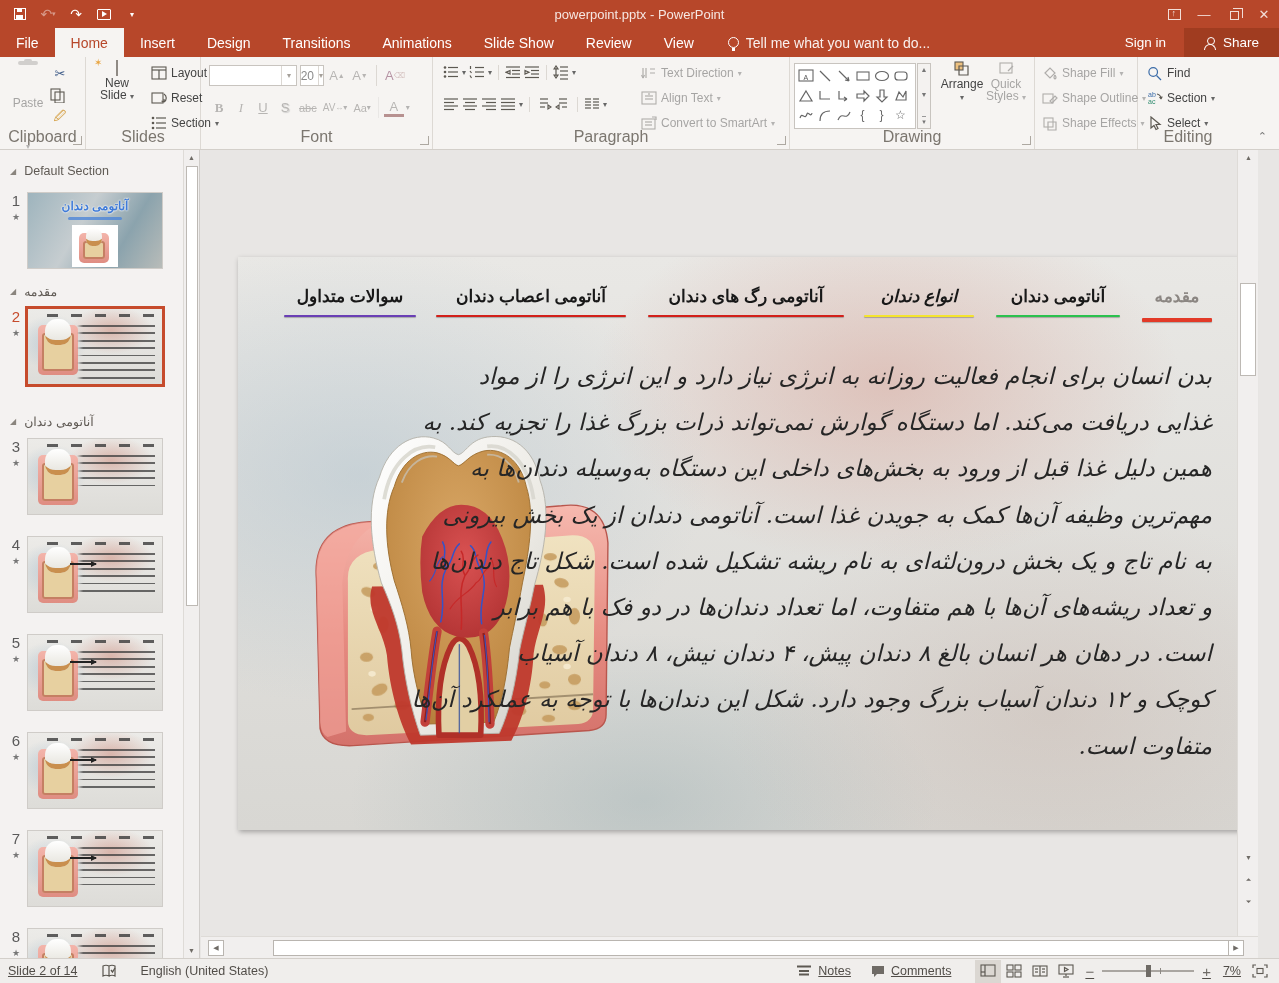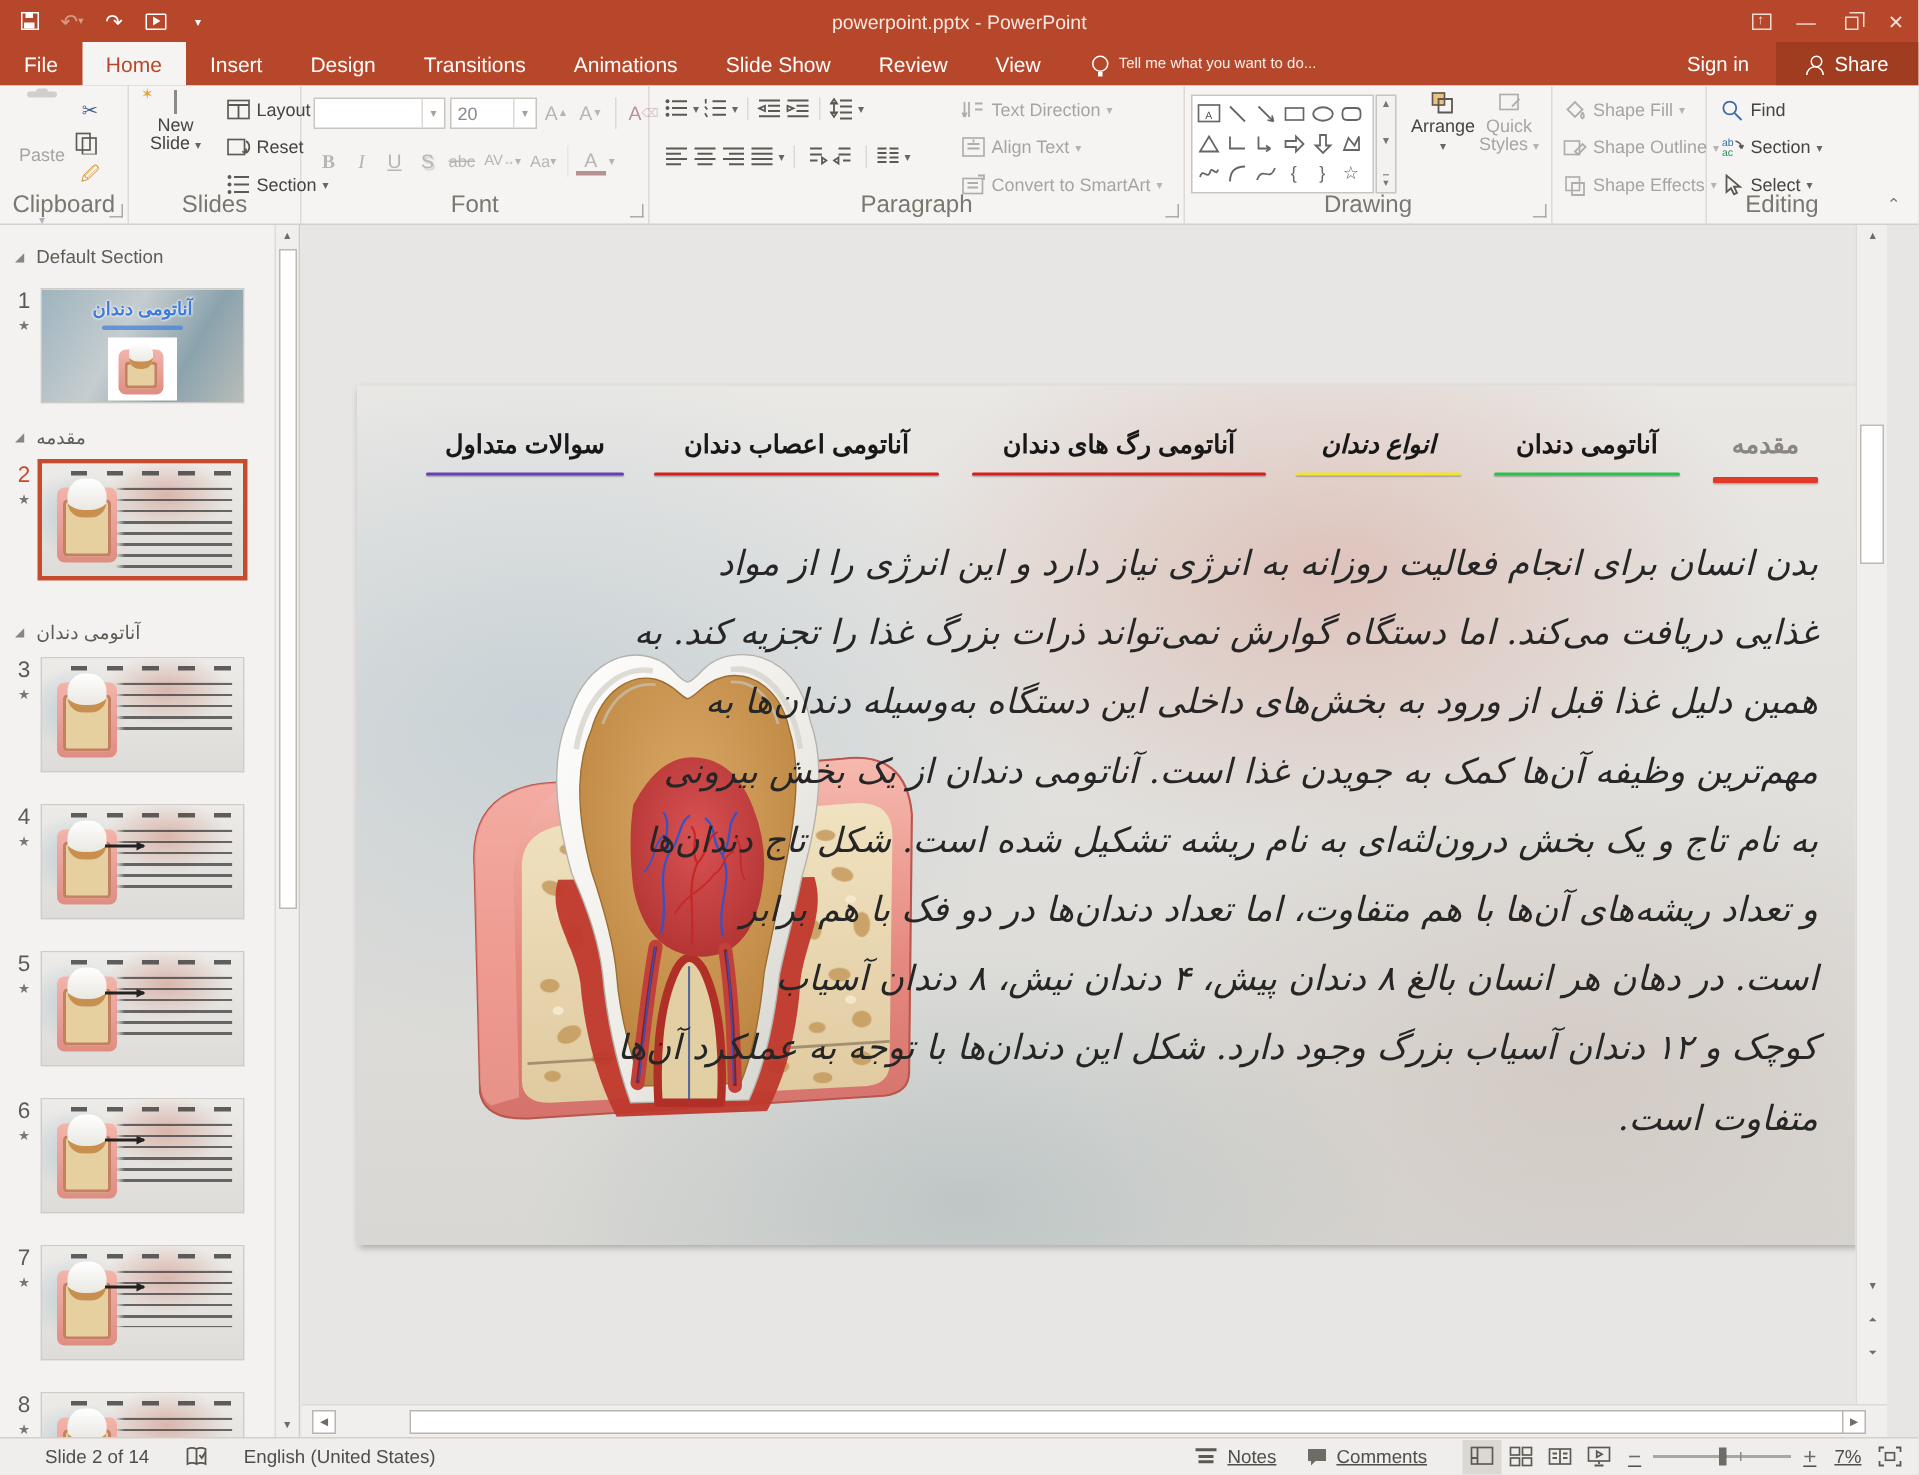--- a/index.html
+++ b/index.html
@@ -22,21 +22,21 @@
   .win-btn { width:30px; height:28px; display:flex; align-items:center; justify-content:center; color:#f2ddd7; font-size:13px; }
   .ribbonopt { width:13px; height:11px; border:1px solid #f2ddd7; position:relative; }
   .ribbonopt::after{ content:"↑"; position:absolute; left:3px; top:-2px; font-size:9px; }
   .restore-ico { width:9px; height:9px; border:1px solid #f2ddd7; position:relative; margin-top:2px; }
   .restore-ico::before { content:""; position:absolute; left:2px; top:-4px; width:9px; height:9px; border:1px solid #f2ddd7; border-bottom:none; border-left:none; }
 
   
   .menubar { position:absolute; left:0; top:28px; width:100%; height:29px; background:#b7472a; display:flex; align-items:stretch; color:#fff; }
   .mtab { padding:0 16px; display:flex; align-items:center; font-size:14px; cursor:default; }
   .mtab.active { background:#f6f4f2; color:#b7472a; }
-  .tellme { display:flex; align-items:center; gap:7px; margin-left:18px; color:rgba(255,255,255,.92); font-size:10px; }
+  .tellme { display:flex; align-items:center; gap:7px; margin-left:18px; color:rgba(255,255,255,.92); font-size:14px; }
   .bulb { width:11px; height:11px; border:1.5px solid #fff; border-radius:50%; position:relative; }
   .bulb::after { content:""; position:absolute; left:3px; top:10px; width:3px; height:3px; background:#fff; }
   .mb-right { margin-left:auto; display:flex; align-items:stretch; }
   .signin { display:flex; align-items:center; padding:0 18px; font-size:13.5px; }
   .share { display:flex; align-items:center; gap:7px; padding:0 20px; background:#a03c20; font-size:13.5px; }
   .person { width:12px; height:12px; position:relative; }
   .person::before { content:""; position:absolute; left:3px; top:0; width:6px; height:6px; border:1.5px solid #fff; border-radius:50%; }
   .person::after { content:""; position:absolute; left:0; bottom:-1px; width:10px; height:5px; border:1.5px solid #fff; border-bottom:none; border-radius:6px 6px 0 0; }
 
   
@@ -263,21 +263,21 @@
       </div>
       <div class="rgroup-label">Slides</div>
     </div>
 
     <div class="rgroup" style="left:201px;width:232px;">
       <div style="position:absolute;left:8px;top:8px;display:flex;align-items:center;gap:3px;">
         <span class="combo" style="width:88px;">
             <span class="cval"></span>
             <span class="cdrop">▾</span>
           </span>
-        <span class="combo" style="width:58px;justify-content:flex-end;">
+        <span class="combo" style="width:24px;justify-content:flex-end;">
             <span class="cval">20</span>
             <span class="cdrop">▾</span>
           </span>
         <span class="fbtn disabled">A<sup style="font-size:7px">▲</sup></span>
         <span class="fbtn disabled">A<sup style="font-size:7px">▼</sup></span>
         <span class="vr"></span>
         <span class="fbtn disabled" style="color:#b06;">A<span style="font-size:8px;color:#d77;">⌫</span></span>
       </div>
       <div style="position:absolute;left:8px;top:40px;display:flex;align-items:center;gap:2px;" class="disabled">
         <span class="fbtn" style="font-weight:bold;font-family:'Liberation Serif',serif;">B</span>
@@ -939,21 +939,21 @@
 
     <div class="hscroll">
       <span class="h-arrow" style="left:7px;">◀</span>
       <div class="h-thumb"></div>
       <span class="h-arrow" style="right:14px;">▶</span>
     </div>
   </div>
 
   <div class="statusbar">
     <div class="sb-left">
-      <span class="sb-item" style="padding-left:30px;">Slide 2 of 14</span>
+      <span class="sb-item" style="padding-left:8px;text-decoration:underline;">Slide 2 of 14</span>
       <span class="sb-item" style="padding:0 14px;">
         <svg width="15" height="14" viewBox="0 0 15 14">
             <path d="M1,2 Q4,0.5 7,2 L7,12 Q4,10.5 1,12 Z M7,2 Q10,0.5 13,2 L13,12 Q10,10.5 7,12" fill="none" stroke="#5a564f" stroke-width="1.2"></path>
             <path d="M9,6 l1.5,2 2.5,-4" fill="none" stroke="#5a564f" stroke-width="1.3"></path>
           </svg>
       </span>
       <span class="sb-item">English (United States)</span>
     </div>
     <div class="sb-right">
       <span class="sb-item">

